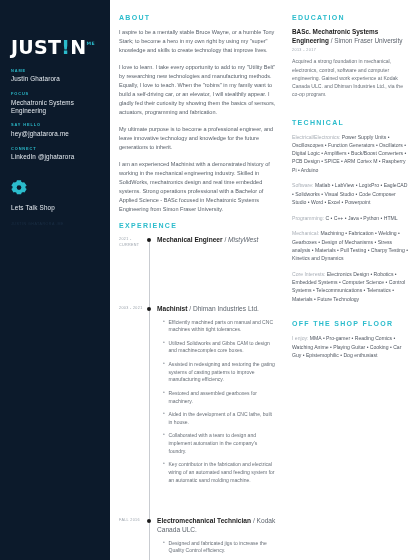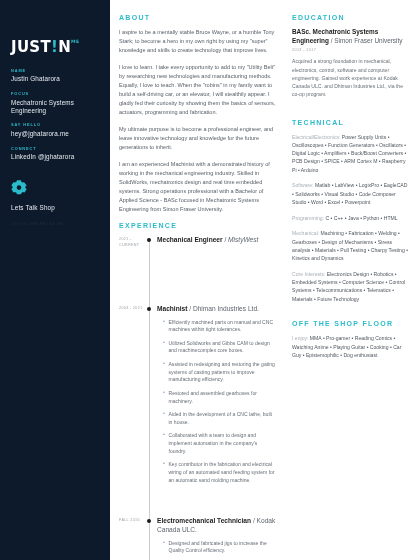--- a/index.html
+++ b/index.html
@@ -34,21 +34,21 @@
     overflow: hidden;
   }
   .logo-block {
     margin-top: 38px;
     position: relative;
     height: 22px;
   }
   .logo-text {
     font-family: "DejaVu Sans", sans-serif;
     font-weight: bold;
-    font-size: 15px;
+    font-size: 19px;
     letter-spacing: 0.3px;
     color: #ffffff;
     line-height: 1;
     display: inline-block;
   }
   .logo-dot {
     color: #2bbccc;
   }
   .logo-sup {
     font-family: "DejaVu Sans", sans-serif;

